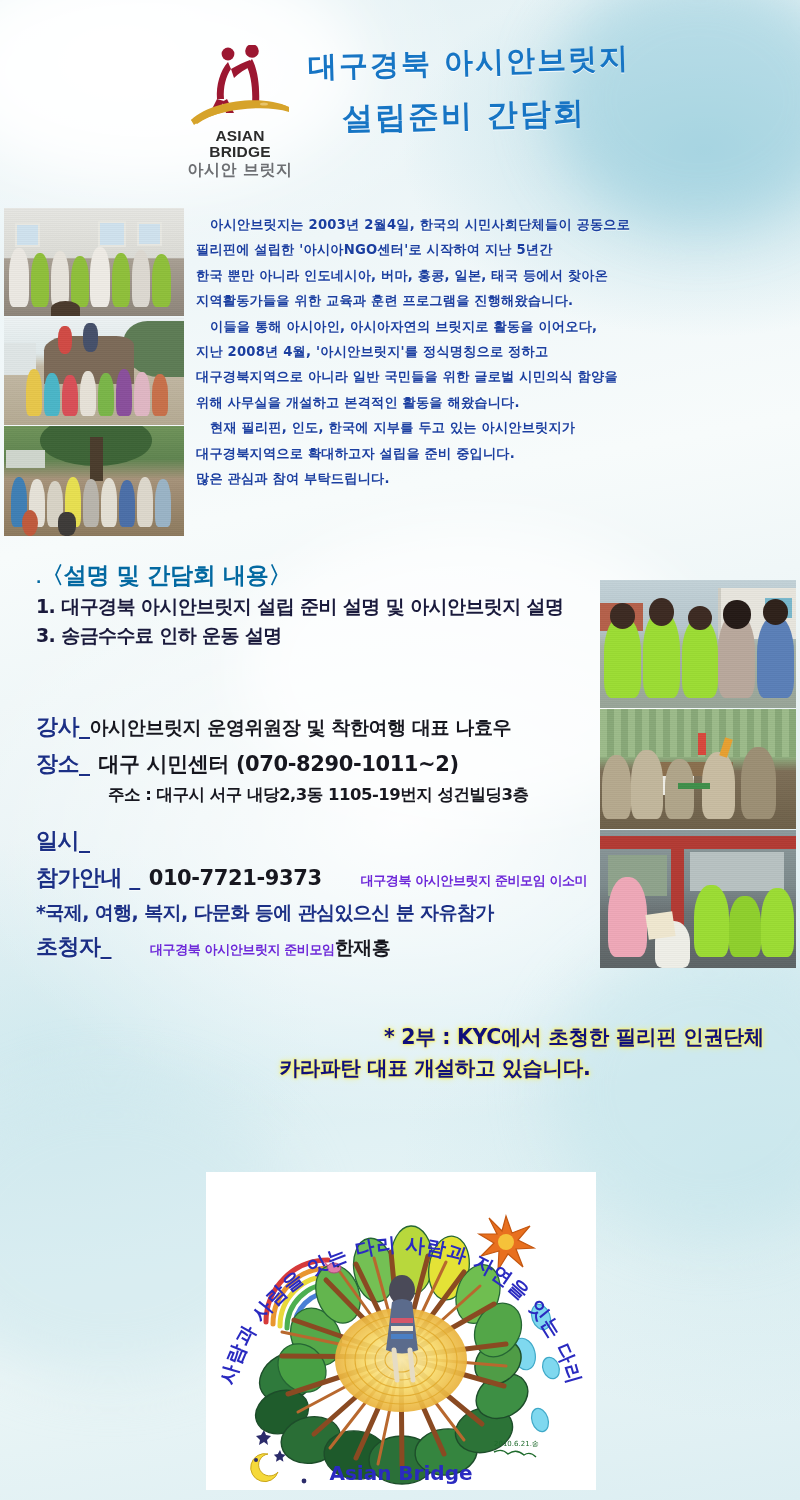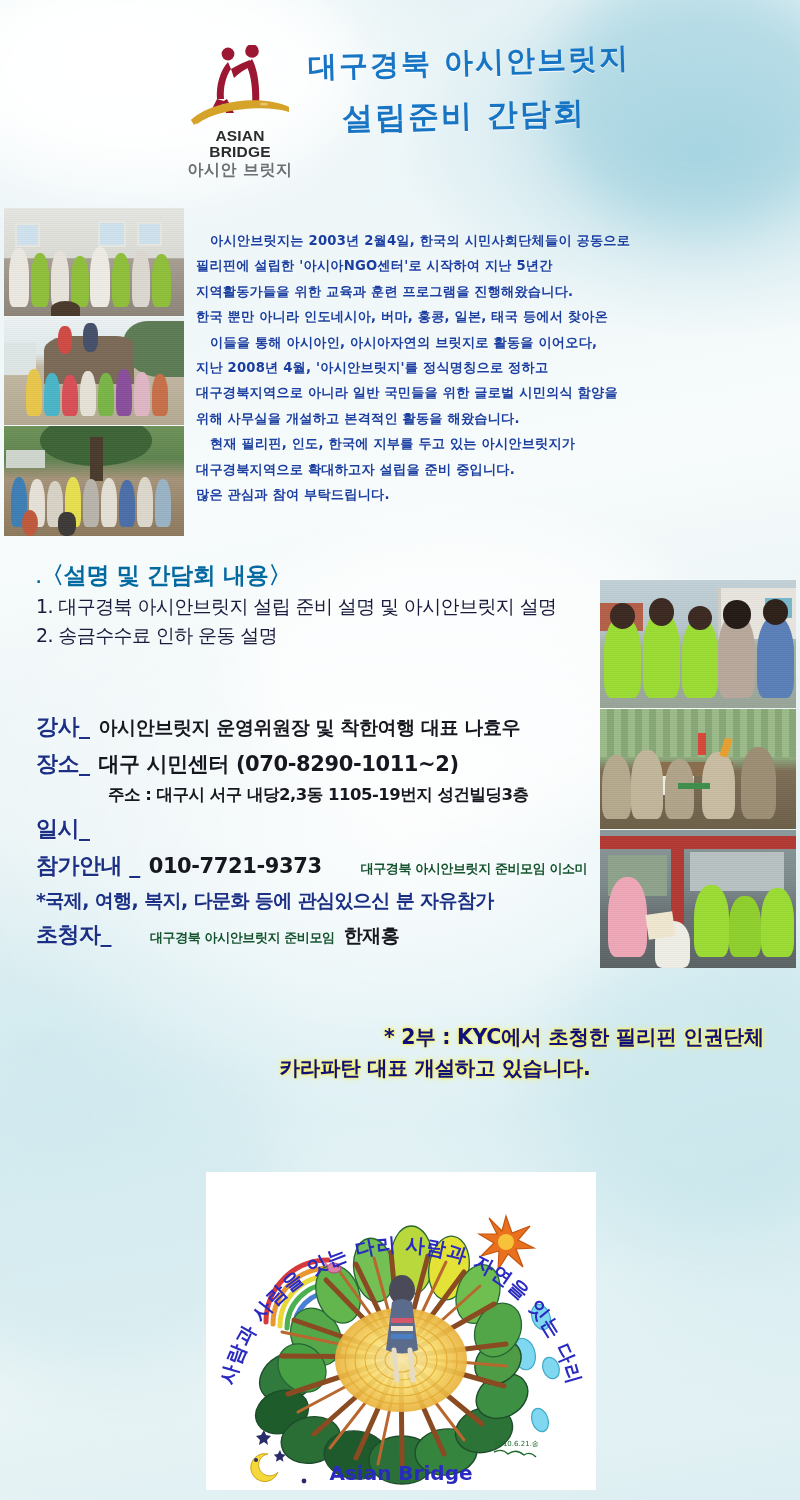--- a/index.html
+++ b/index.html
@@ -49,46 +49,46 @@
   .fig { position:absolute; bottom:8%; border-radius:45% 45% 20% 20%; }
 
   .pL1 { left:4px;  top:208px; width:180px; height:108px; }
   .pL2 { left:4px;  top:317px; width:180px; height:108px; }
   .pL3 { left:4px;  top:426px; width:180px; height:110px; }
   .pR1 { left:600px; top:580px; width:196px; height:128px; }
   .pR2 { left:600px; top:709px; width:196px; height:120px; }
   .pR3 { left:600px; top:830px; width:196px; height:138px; }
 
   
-  .body-text { position:absolute; left:196px; top:228px; width:600px; }
+  .body-text { position:absolute; left:196px; top:212px; width:600px; }
   .body-text p { color:#1b3fa0; font-size:13.2px; line-height:25.4px;
                  letter-spacing:.2px; font-weight:bold;
                  font-family:"DejaVu Sans","Liberation Sans",sans-serif;
                  text-shadow:0 1px 0 rgba(255,255,255,.55); white-space:nowrap; }
   .body-text p.ind { padding-left:14px; }
 
   
   .program { position:absolute; left:36px; top:560px; width:560px; }
   .prog-head { color:#0369a1; font-size:23px; font-weight:bold; letter-spacing:-.3px;
                text-shadow:0 1px 0 rgba(255,255,255,.6); }
   .prog-head .dot { font-size:14px; }
-  .prog-item { color:#1a1a3c; font-size:19px; font-weight:normal; line-height:27px;
+  .prog-item { color:#1a1a3c; font-size:19px; font-weight:bold; line-height:27px;
                letter-spacing:-.6px; margin-top:2px; }
 
   
   .details { position:absolute; left:36px; top:712px; width:570px; }
   .row { display:flex; align-items:baseline; margin-bottom:7px; }
   .lbl { color:#1b2f85; font-weight:bold; font-size:22px; letter-spacing:-.5px;
          white-space:nowrap; text-shadow:0 1px 0 rgba(255,255,255,.6); }
   .val { color:#17171f; font-weight:bold; letter-spacing:-.4px; }
-  .v19 { font-size:19px; margin-left:9px; }
+  .v19 { font-size:19px; }
   .v21 { font-size:21px; margin-left:9px; }
-  .v-sm { font-size:13px; margin-left:7px; color:#14532d;padding-left:32px; }
+  .v-sm { font-size:13px; margin-left:7px; color:#6d28d9;padding-left:32px; }
   .addr { margin-left:72px; font-size:16.5px; color:#17171f; font-weight:bold;
-          letter-spacing:-.5px; margin-top:-2px; margin-bottom:8px; }
+          letter-spacing:-.5px; margin-top:-2px; margin-bottom:20px; }
   .free-line { color:#1b2f85; font-weight:bold; font-size:19px; letter-spacing:-.6px;
                margin-bottom:6px; }
 
   
   .part2 { position:absolute; left:0; top:1022px; width:800px; text-align:center; }
   .part2 div { color:#10107a; font-weight:bold; font-size:20.5px; letter-spacing:-.3px;
                line-height:31px;
                text-shadow:0 0 3px #f4f06a, 0 0 6px #f4f06a, 1px 1px 1px #f7f39c,
                            -1px -1px 1px #f7f39c; }
   .part2 .l1 { padding-right:36px;text-align:right; }
@@ -185,37 +185,37 @@
     <div class="fig" style="left:74%;width:9%;height:46%;background:#ddd8cc"></div>
     <div class="fig" style="left:84%;width:9%;height:44%;background:#9ab4c6"></div>
     <div class="fig" style="left:10%;bottom:0;width:9%;height:24%;background:#c05a3c;border-radius:50%"></div>
     <div class="fig" style="left:30%;bottom:0;width:10%;height:22%;background:#3d3a38;border-radius:40%"></div>
     <div class="grain"></div>
   </div>
 
   <div class="body-text">
     <p class="ind">아시안브릿지는 2003년 2월4일, 한국의 시민사회단체들이 공동으로</p>
     <p>필리핀에 설립한 '아시아NGO센터'로 시작하여 지난 5년간</p>
+    <p>한국 뿐만 아니라 인도네시아, 버마, 홍콩, 일본, 태국 등에서 찾아온</p>
     <p>지역활동가들을 위한 교육과 훈련 프로그램을 진행해왔습니다.</p>
-    <p>한국 뿐만 아니라 인도네시아, 버마, 홍콩, 일본, 태국 등에서 찾아온</p>
     <p class="ind">이들을 통해 아시아인, 아시아자연의 브릿지로 활동을 이어오다,</p>
     <p>지난 2008년 4월, '아시안브릿지'를 정식명칭으로 정하고</p>
     <p>대구경북지역으로 아니라 일반 국민들을 위한 글로벌 시민의식 함양을</p>
     <p>위해 사무실을 개설하고 본격적인 활동을 해왔습니다.</p>
     <p class="ind">현재 필리핀, 인도, 한국에 지부를 두고 있는 아시안브릿지가</p>
     <p>대구경북지역으로 확대하고자 설립을 준비 중입니다.</p>
     <p>많은 관심과 참여 부탁드립니다.</p>
   </div>
 
   <div class="program">
     <div class="prog-head">
       <span class="dot">.</span><span>〈설명 및 간담회 내용〉</span>
     </div>
     <div class="prog-item">1. 대구경북 아시안브릿지 설립 준비 설명 및 아시안브릿지 설명</div>
-    <div class="prog-item">2. 송금수수료 인하 운동 설명</div>
+    <div class="prog-item">3. 송금수수료 인하 운동 설명</div>
   </div>
 
   <div class="photo pR1">
     <div class="sky" style="background:linear-gradient(180deg,#c3d2d8 0%,#b6c6cc 38%,#a7b3a6 52%,#98a598 100%)"></div>
     <div style="position:absolute;right:0;top:6%;width:40%;height:40%;background:#e8e6de;border-left:3px solid #cfcdc4"></div>
     <div style="position:absolute;right:2%;top:14%;width:14%;height:16%;background:#78b8cc"></div>
     <div style="position:absolute;left:0;top:18%;width:22%;height:22%;background:#b5604a"></div>
     <div class="fig" style="left:2%;width:19%;height:64%;background:#9cdd33"></div>
     <div class="fig" style="left:22%;width:19%;height:68%;background:#9cdd33"></div>
     <div class="fig" style="left:42%;width:18%;height:62%;background:#9cdd33"></div>

